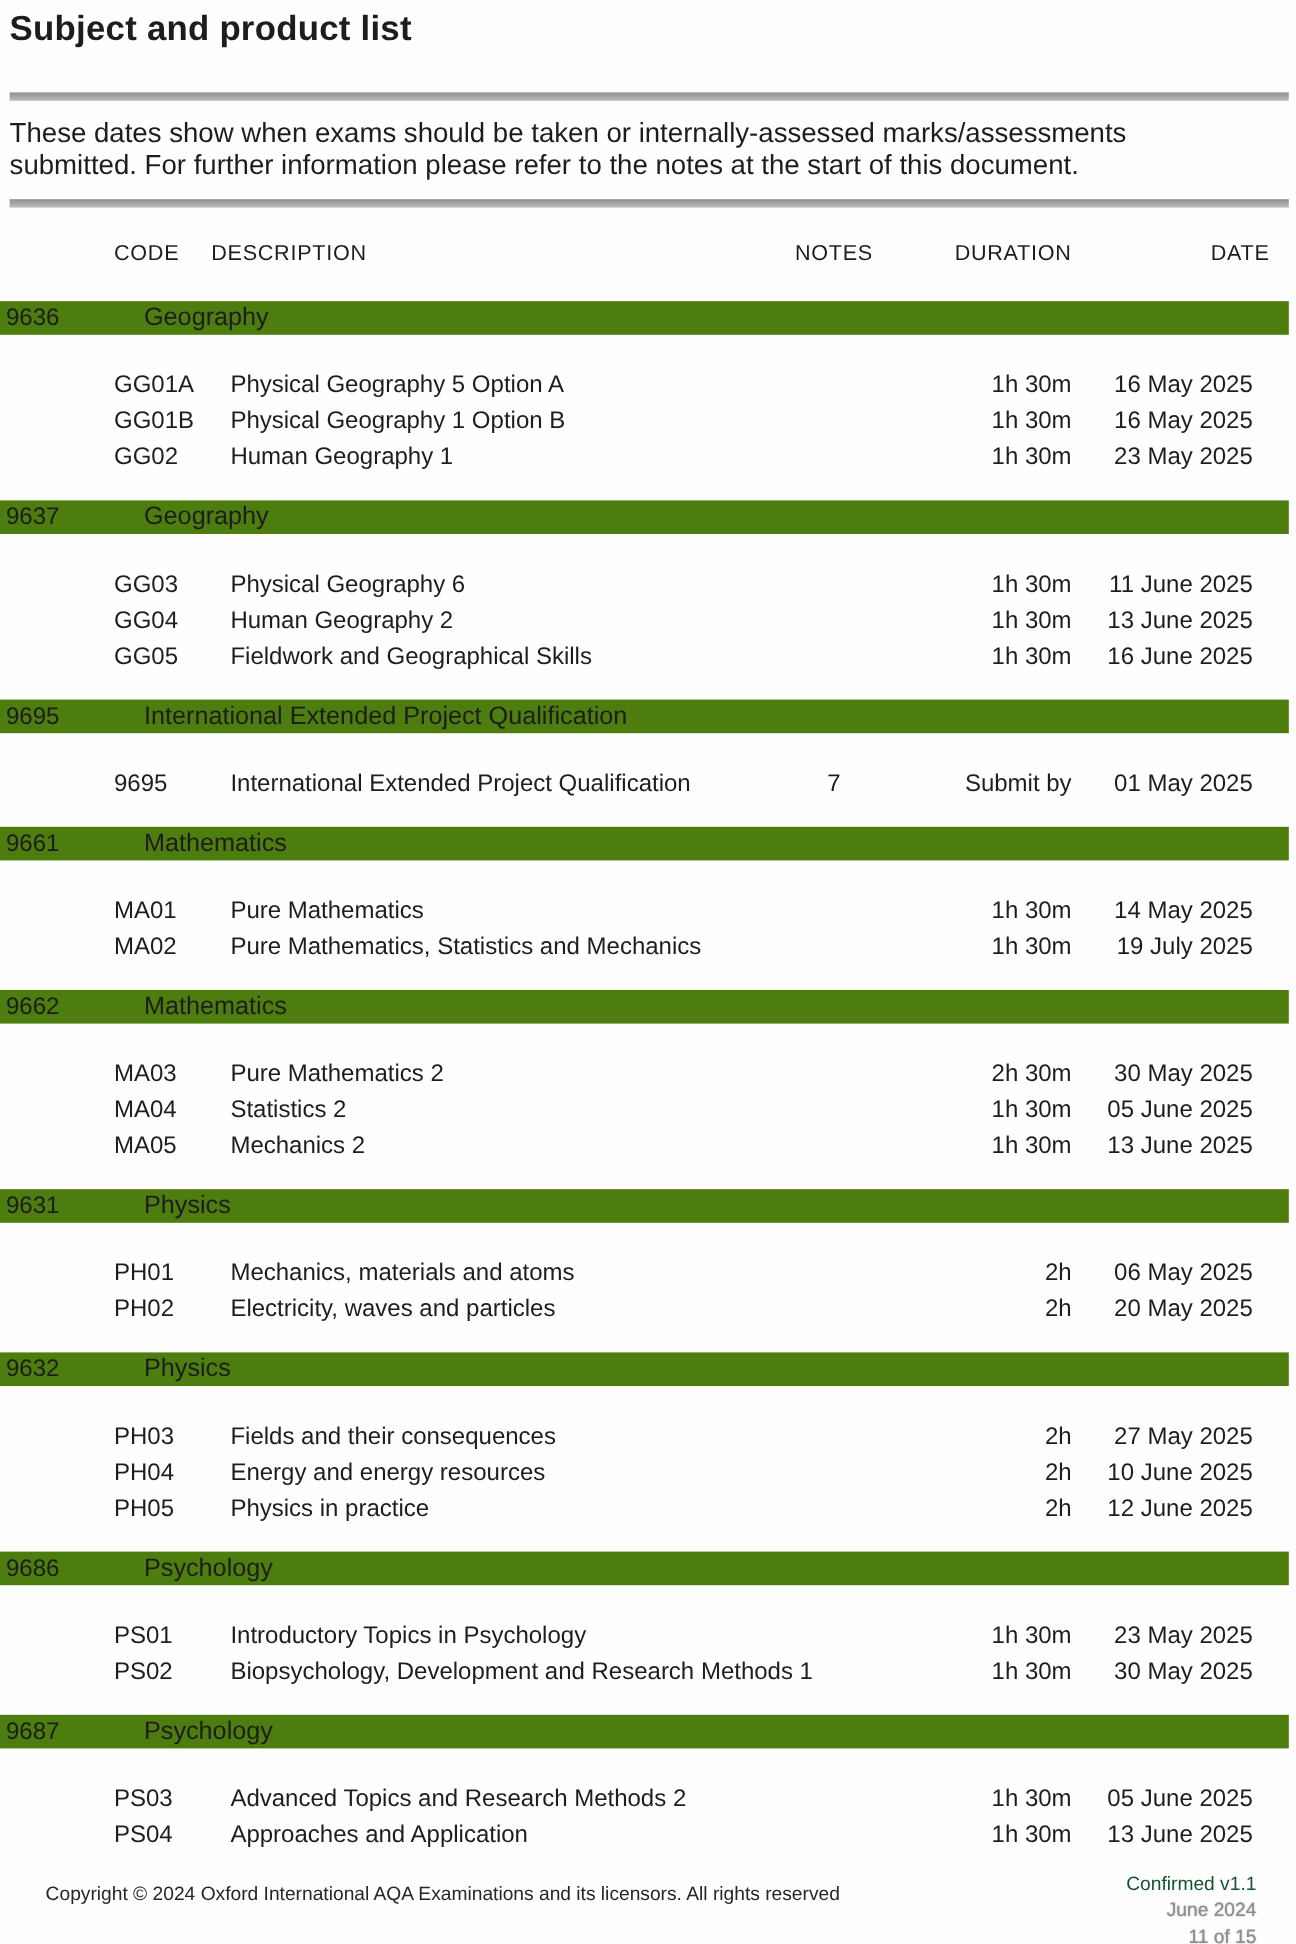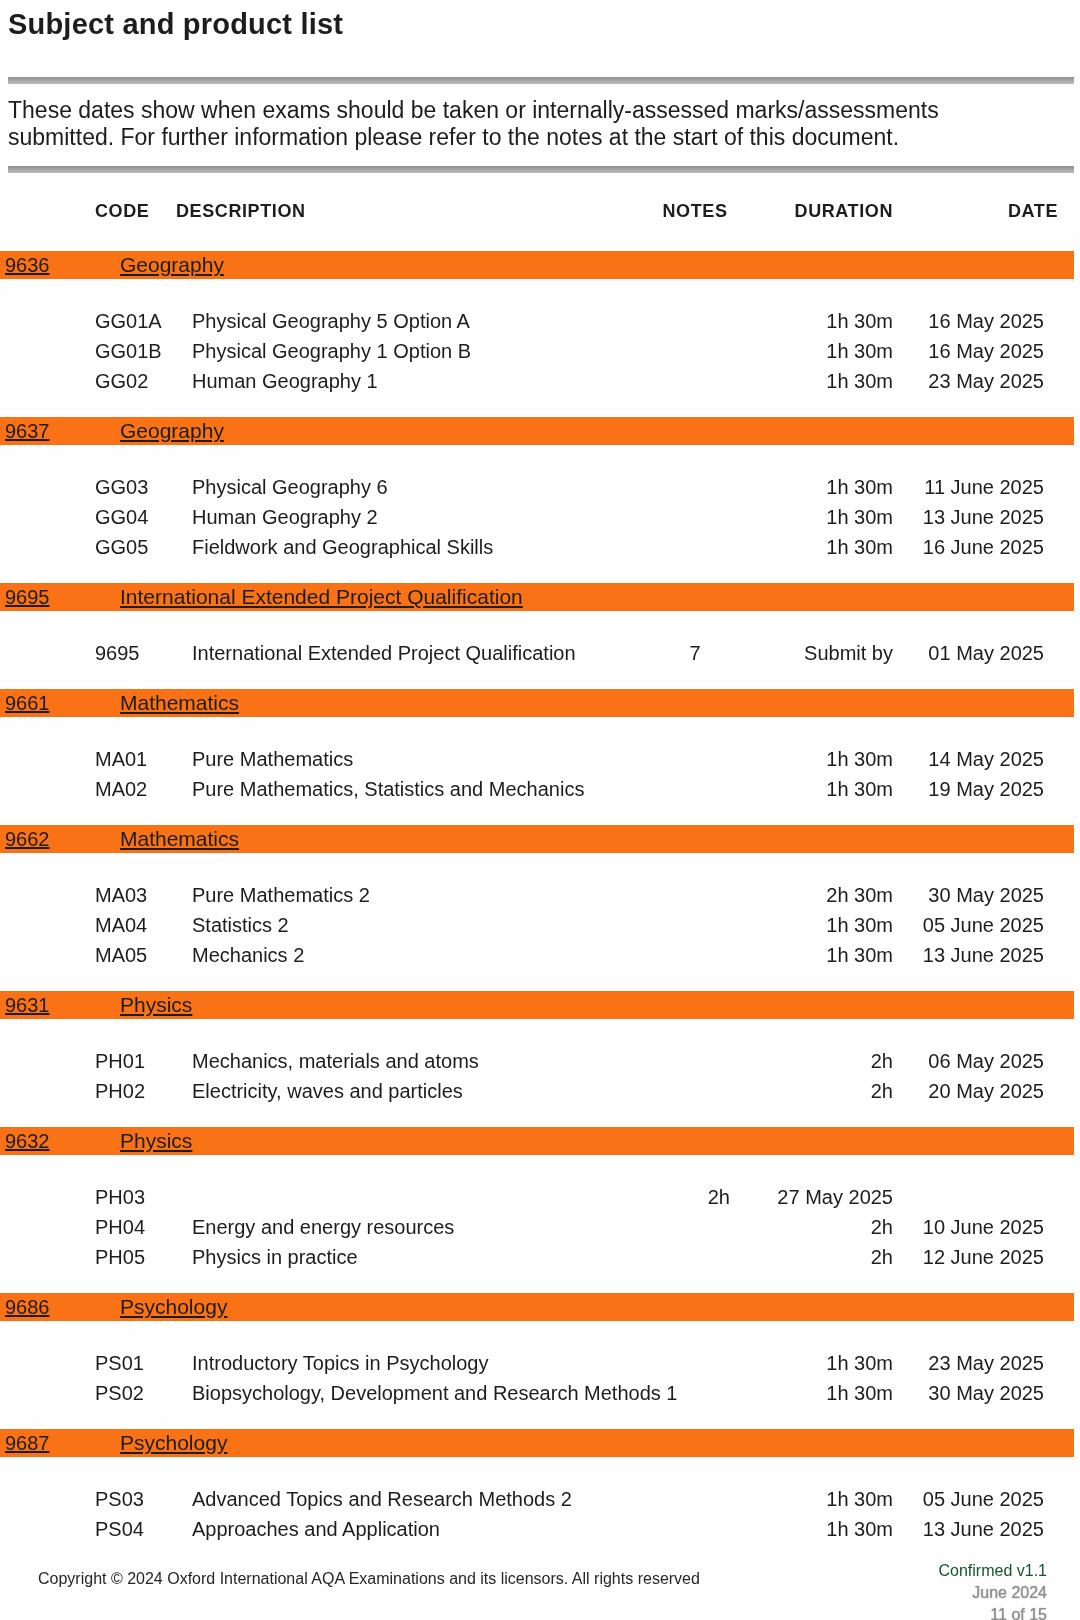--- a/index.html
+++ b/index.html
@@ -40,37 +40,36 @@
     align-items:center;
   }
   .c { white-space:nowrap; overflow:visible; }
   .c.notes { text-align:center; }
   .c.dur   { text-align:right; }
   .c.date  { text-align:right; }
 
   .thead {
     margin-top:26px;
     height:24px;
-    font-weight:bold;
+    font-weight:normal;
     font-size:18px;
     letter-spacing:0.6px;
   }
   .thead .desc { text-indent:-16px; }
   .thead .date { margin-right:-14px; }
 
   #sections { margin-top:28px; }
   .section { margin-bottom:21px; }
   .band {
     height:28px;
-    background:#f97316;
+    background:#4d7c0f;
     margin-right:6px;
     display:flex;
     align-items:center;
     font-size:20px;
-    text-decoration:underline;
   }
   .band-code { margin-left:5px; width:115px; }
   .band-subject { font-size:21px; }
   .rows { margin-top:27px; }
   .row.body { height:30px; font-size:20px; line-height:30px; }
 
   .copyright {
     position:absolute;
     left:38px; top:1570px;
     font-size:16px;
@@ -203,21 +202,21 @@
     <span class="c notes"></span>
     <span class="c dur">1h 30m</span>
     <span class="c date">14 May 2025</span>
   </div>
 
   <div class="row body">
     <span class="c code">MA02</span>
     <span class="c desc">Pure Mathematics, Statistics and Mechanics</span>
     <span class="c notes"></span>
     <span class="c dur">1h 30m</span>
-    <span class="c date">19 May 2025</span>
+    <span class="c date">19 July 2025</span>
   </div>
 </div>
   </section>
 
   <section class="section">
     <div class="band">
       <span class="band-code">9662</span>
       <span class="band-subject">Mathematics</span>
     </div>
     <div class="rows">
@@ -272,20 +271,21 @@
   </section>
 
   <section class="section">
     <div class="band">
       <span class="band-code">9632</span>
       <span class="band-subject">Physics</span>
     </div>
     <div class="rows">
   <div class="row body">
     <span class="c code">PH03</span>
+    <span class="c desc">Fields and their consequences</span>
     <span class="c notes"></span>
     <span class="c dur">2h</span>
     <span class="c date">27 May 2025</span>
   </div>
 
   <div class="row body">
     <span class="c code">PH04</span>
     <span class="c desc">Energy and energy resources</span>
     <span class="c notes"></span>
     <span class="c dur">2h</span>

